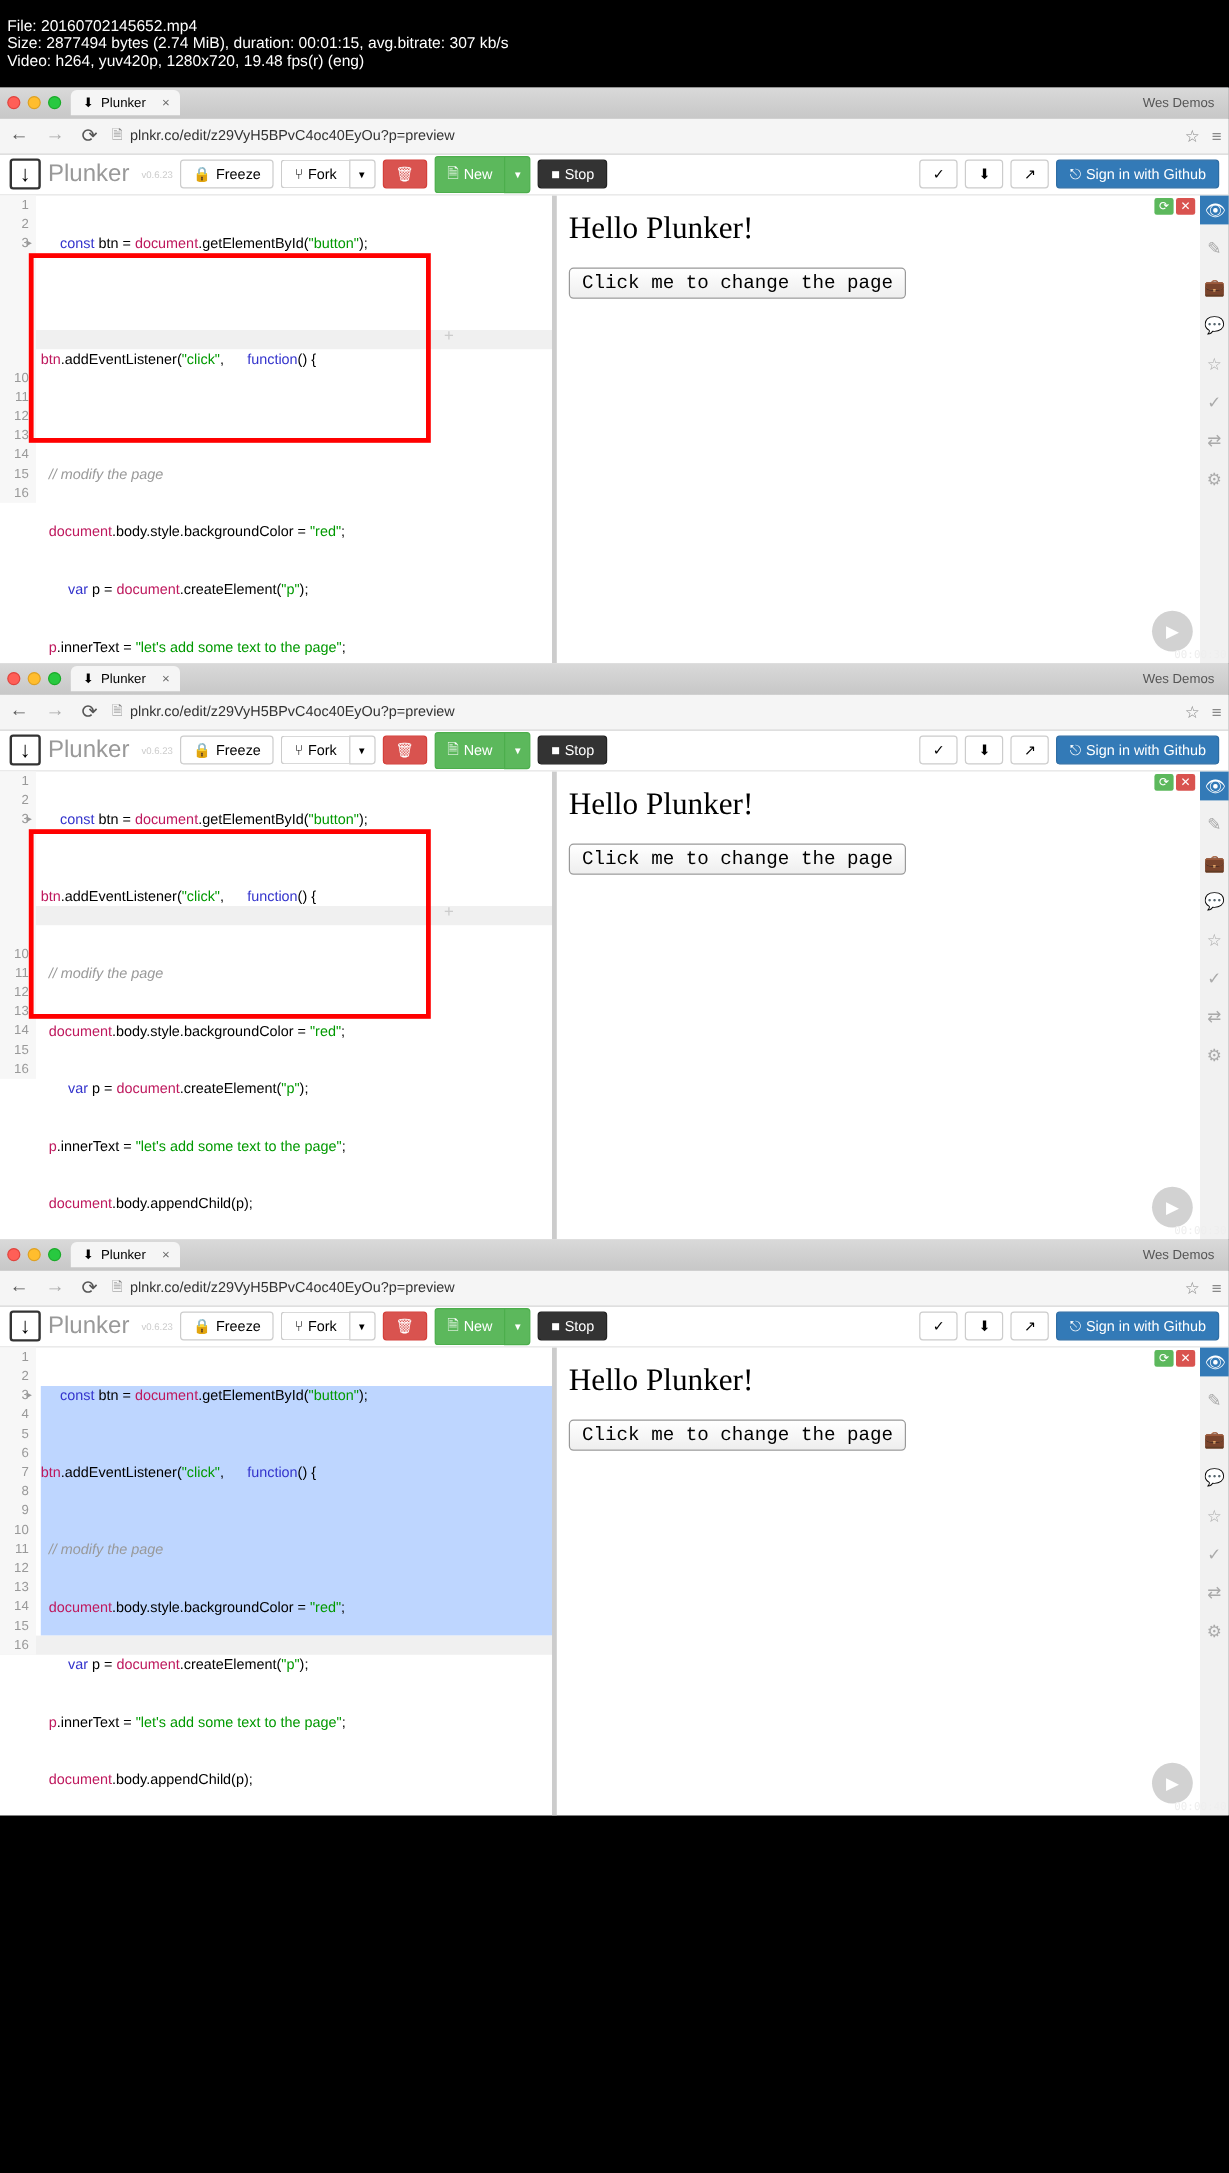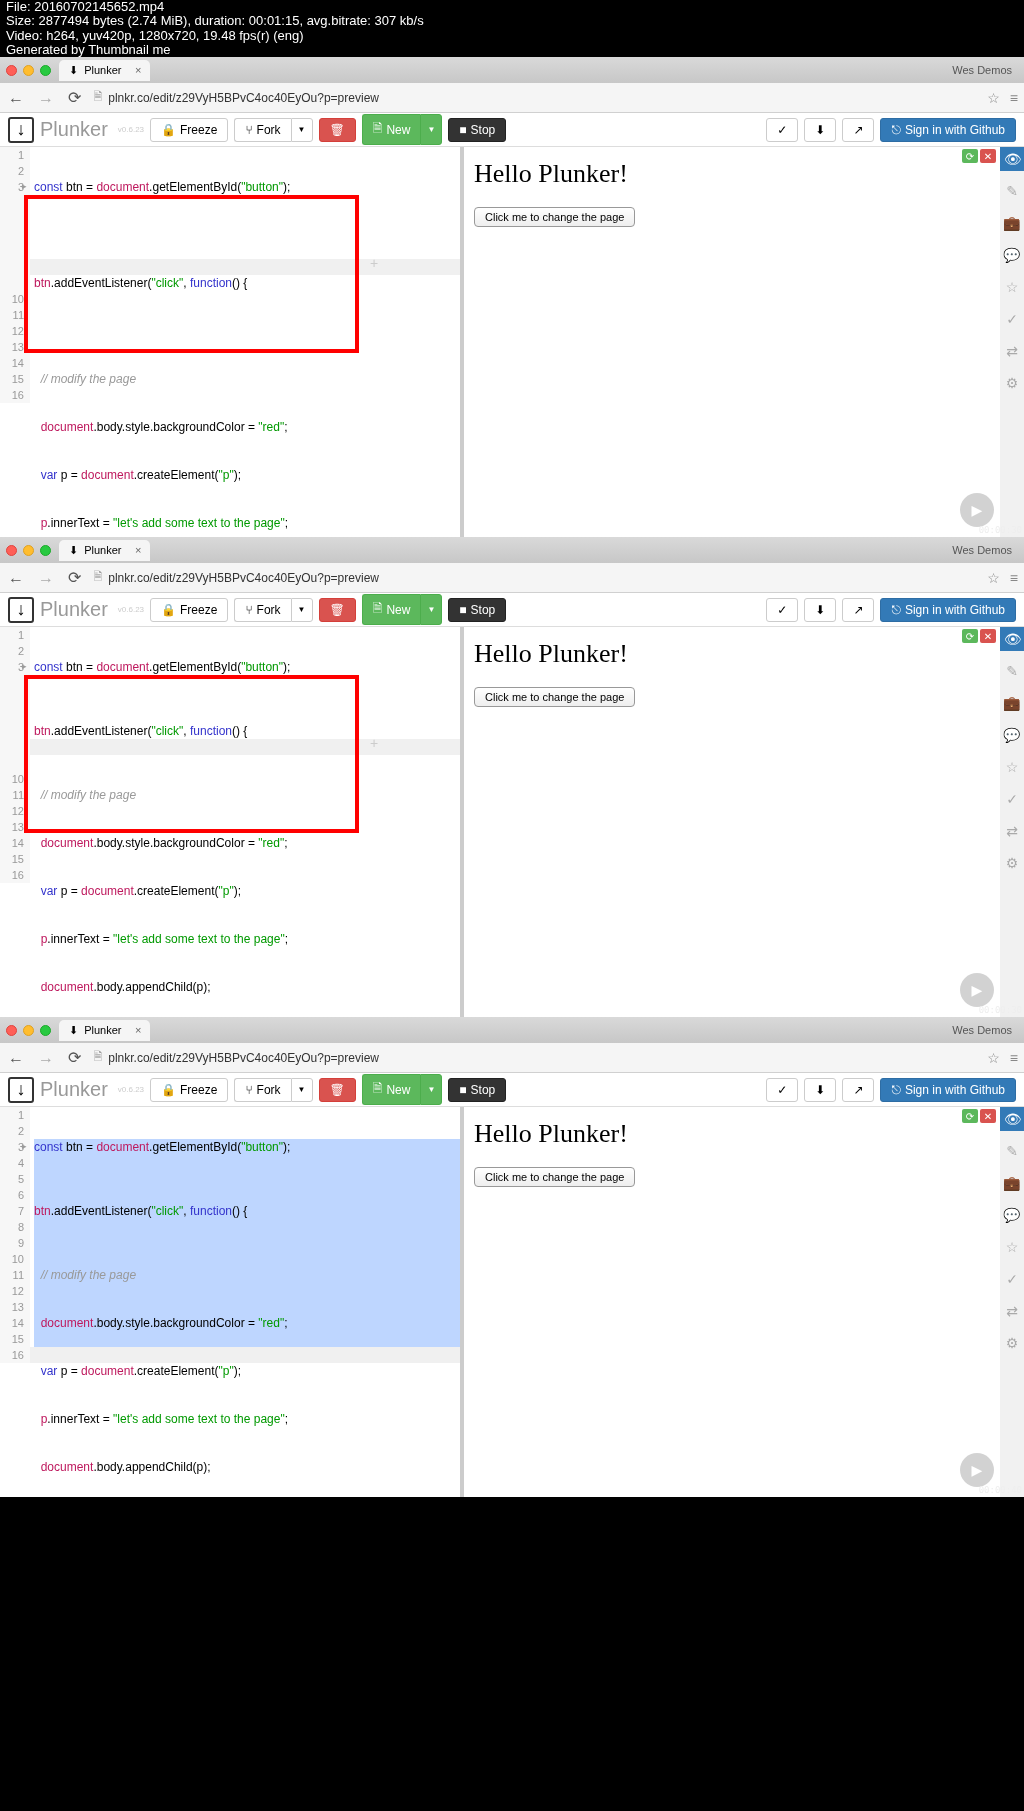--- a/index.html
+++ b/index.html
@@ -1,17 +1,17 @@
 <!DOCTYPE html>
 <html><head>
 <meta charset="utf-8">
 <style>
 * { margin: 0; padding: 0; box-sizing: border-box; font-family: -apple-system, BlinkMacSystemFont, "Helvetica Neue", Arial, sans-serif; }
 body { background: #000; width: 1024px; }
-.header-info { background: #000; color: #fff; padding: 0 6px; font-size: 13px; line-height: 1.1; font-family: Arial, sans-serif; }
+.header-info { background: #000; color: #fff; padding: 15px 6px; font-size: 13px; line-height: 1.1; font-family: Arial, sans-serif; }
 .frame { background: #f5f5f5; position: relative; }
 
 
 .tab-bar { background: linear-gradient(#d9d9d9,#c7c7c7); height: 26px; display: flex; align-items: center; padding: 0 6px; position: relative; }
 .traffic-lights { display: flex; gap: 6px; margin-right: 8px; }
 .tl { width: 11px; height: 11px; border-radius: 50%; }
 .tl.red { background: #ff5f57; border: 1px solid #e0443e; }
 .tl.yellow { background: #ffbd2e; border: 1px solid #dea123; }
 .tl.green { background: #28c940; border: 1px solid #1aab29; }
 .tab { background: #f5f5f5; border-radius: 5px 5px 0 0; padding: 4px 28px 4px 10px; font-size: 11px; display: flex; align-items: center; gap: 6px; position: relative; }
@@ -49,47 +49,46 @@
 .code-body { position: absolute; left: 34px; top: 0; right: 0; line-height: 16px; white-space: pre; }
 .code-body div { height: 16px; }
 .fold-mark { position: absolute; left: 22px; color: #999; font-size: 9px; }
 .var { color: #be185d; }
 .prop { color: #000; }
 .str { color: #009900; }
 .num { color: #cc0000; }
 .com { color: #999; font-style: italic; }
 .fn { color: #000; }
 .eq { color: #000; }
-.blue-kw { color: #3333cc; }
+.blue-kw { color: #3333cc; margin-left: 16px; }
 .red-box { position: absolute; border: 4px solid red; pointer-events: none; }
 .hl-line { background: #f0f0f0; position: absolute; left: 0; right: 0; height: 16px; }
 .sel-block { background: #bed6ff; position: absolute; left: 0; right: 0; }
 .add-plus { position: absolute; color: #ccc; font-size: 14px; }
 
 .preview-pane { flex: 1; background: #fff; border-left: 4px solid #ccc; padding: 12px 10px; position: relative; }
 .prev-badges { position: absolute; top: 2px; right: 4px; display: flex; gap: 2px; }
 .badge { width: 16px; height: 14px; border-radius: 2px; display: flex; align-items: center; justify-content: center; font-size: 10px; color: #fff; }
 .badge.g { background: #5cb85c; }
 .badge.r { background: #d9534f; }
 .hello-title { font-size: 26px; font-weight: normal; font-family: "Times New Roman", serif; margin-bottom: 18px; }
-.click-btn { border: 1px solid #999; border-radius: 4px; background: linear-gradient(#fff,#eee); padding: 3px 10px; font-size: 11px; cursor: pointer; }
+.click-btn { border: 1px solid #999; border-radius: 4px; background: linear-gradient(#fff,#eee); padding: 3px 10px; font-size: 16px; cursor: pointer; font-family: Liberation Mono, monospace; }
 
 .side-icons { width: 24px; background: #f1f1f1; display: flex; flex-direction: column; align-items: center; padding-top: 4px; gap: 16px; color: #aaa; font-size: 14px; }
 .side-icons .active { background: #337ab7; color: #fff; padding: 4px; margin: -4px 0; width: 100%; text-align: center; }
 .play-circle { position: absolute; right: 30px; bottom: 10px; width: 34px; height: 34px; border-radius: 50%; background: rgba(180,180,180,0.6); display: flex; align-items: center; justify-content: center; color: #fff; font-size: 14px; }
 .timestamp { position: absolute; right: 2px; bottom: 2px; color: #eee; font-size: 9px; font-family: monospace; }
 </style>
 </head>
 <body>
 
 <div class="header-info">
   <div>File: 20160702145652.mp4</div>
   <div>Size: 2877494 bytes (2.74 MiB), duration: 00:01:15, avg.bitrate: 307 kb/s</div>
   <div>Video: h264, yuv420p, 1280x720, 19.48 fps(r) (eng)</div>
-  <div>Generated by Thumbnail me</div>
 </div>
 
 <div class="frame">
   <div class="tab-bar">
     <div class="traffic-lights">
       <div class="tl red"></div>
       <div class="tl yellow"></div>
       <div class="tl green"></div>
     </div>
     <div class="tab">

